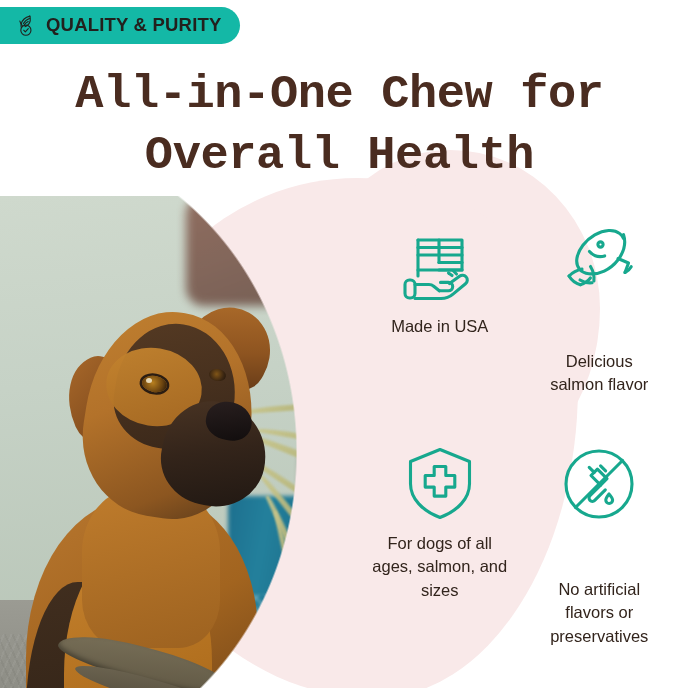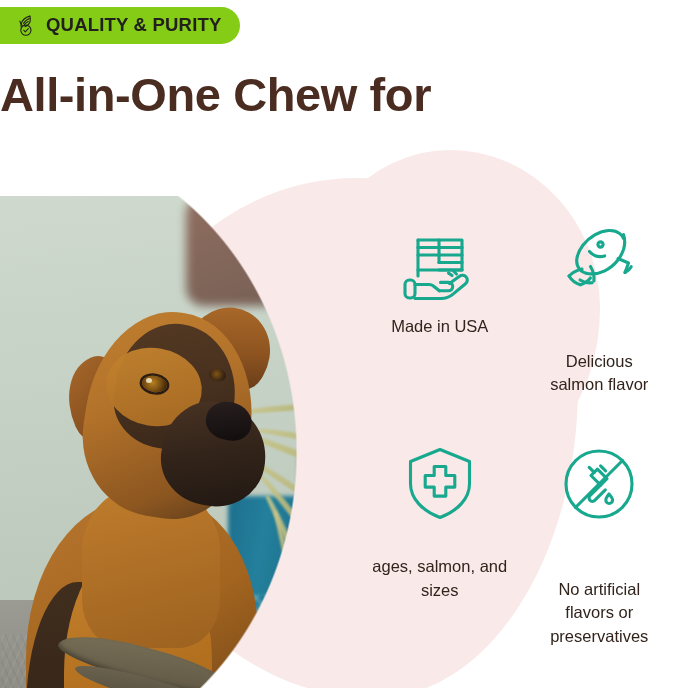--- a/index.html
+++ b/index.html
@@ -31,41 +31,42 @@
   }
 
   
   .badge {
     position:absolute;
     left:0; top:7px;
     height:37px;
     display:flex; align-items:center;
     gap:9px;
     padding:0 18px 0 14px;
-    background:#84cc16;
+    background:#14b8a6;
     border-radius:0 19px 19px 0;
     z-index:30;
   }
   .badge-icon { width:23px; height:24px; display:block; flex:0 0 auto; }
   .badge-label {
     font-size:18.5px;
     font-weight:600;
     letter-spacing:.2px;
     color:#22201d;
     white-space:nowrap;
     line-height:1;
   }
 
   
   .headline {
     position:absolute;
     left:0; top:64px;
     width:679px;
+    text-align:center;
     z-index:25;
-    font-family:Liberation Sans, sans-serif;
+    font-family:Liberation Mono, monospace;
     font-weight:700;
     font-size:47px;
     line-height:1.30;
     letter-spacing:-0.4px;
     color:#4a2c20;
   }
   .headline .l2 { display:block; }
 
   
   .photo-wrap {
@@ -297,20 +298,21 @@
       <path d="M14.8 7.9c-1.9.9-3.4 2.2-4.3 3.8"></path>
       <path d="M6.1 7.3c.4 2 1.3 3.6 2.6 4.8"></path>
       <circle cx="12.4" cy="16.9" r="5.3"></circle>
       <path d="M10.1 16.9l1.7 1.7 3.1-3.3"></path>
     </svg>
     <span class="badge-label">QUALITY &amp; PURITY</span>
   </div>
 
   <h1 class="headline">
     <span>All-in-One Chew for</span>
+    <span class="l2">Overall Health</span>
   </h1>
 
   <div class="features">
 
     <div class="feature f-usa">
       <svg class="feature-icon" width="86" height="78" viewBox="0 0 86 78" fill="none" stroke="#17a88e" stroke-width="3.1" stroke-linecap="round" stroke-linejoin="round">
         <path d="M21 12v36"></path>
         <path d="M21 12h44v30H21"></path>
         <path d="M21 19.5h44"></path>
         <path d="M21 27h44"></path>
@@ -347,21 +349,21 @@
         <span>salmon flavor</span>
       </div>
     </div>
 
     <div class="feature f-dogs">
       <svg class="feature-icon" width="86" height="80" viewBox="0 0 86 80" fill="none" stroke="#17a88e" stroke-width="3.1" stroke-linecap="round" stroke-linejoin="round">
         <path d="M43 6.5L13.5 18.5v22.2c0 14.6 11.8 27.3 29.5 33.8 17.7-6.5 29.5-19.2 29.5-33.8V18.5L43 6.5z"></path>
         <path d="M37.2 23.5h11.6v9h9v11.6h-9v9H37.2v-9h-9V32.5h9v-9z"></path>
       </svg>
       <div class="feature-label">
-        <br>
+        <span>For dogs of all</span><br>
         <span>ages, salmon, and</span><br>
         <span>sizes</span>
       </div>
     </div>
 
     <div class="feature f-no">
       <svg class="feature-icon" width="80" height="78" viewBox="0 0 80 78" fill="none" stroke="#17a88e" stroke-width="3.1" stroke-linecap="round" stroke-linejoin="round">
         <circle cx="40" cy="39" r="33"></circle>
         <path d="M16.5 62.5L63.5 15.5"></path>
         <path d="M32 30.5l6.4-6.4 9.6 9.6-6.4 6.4z"></path>

